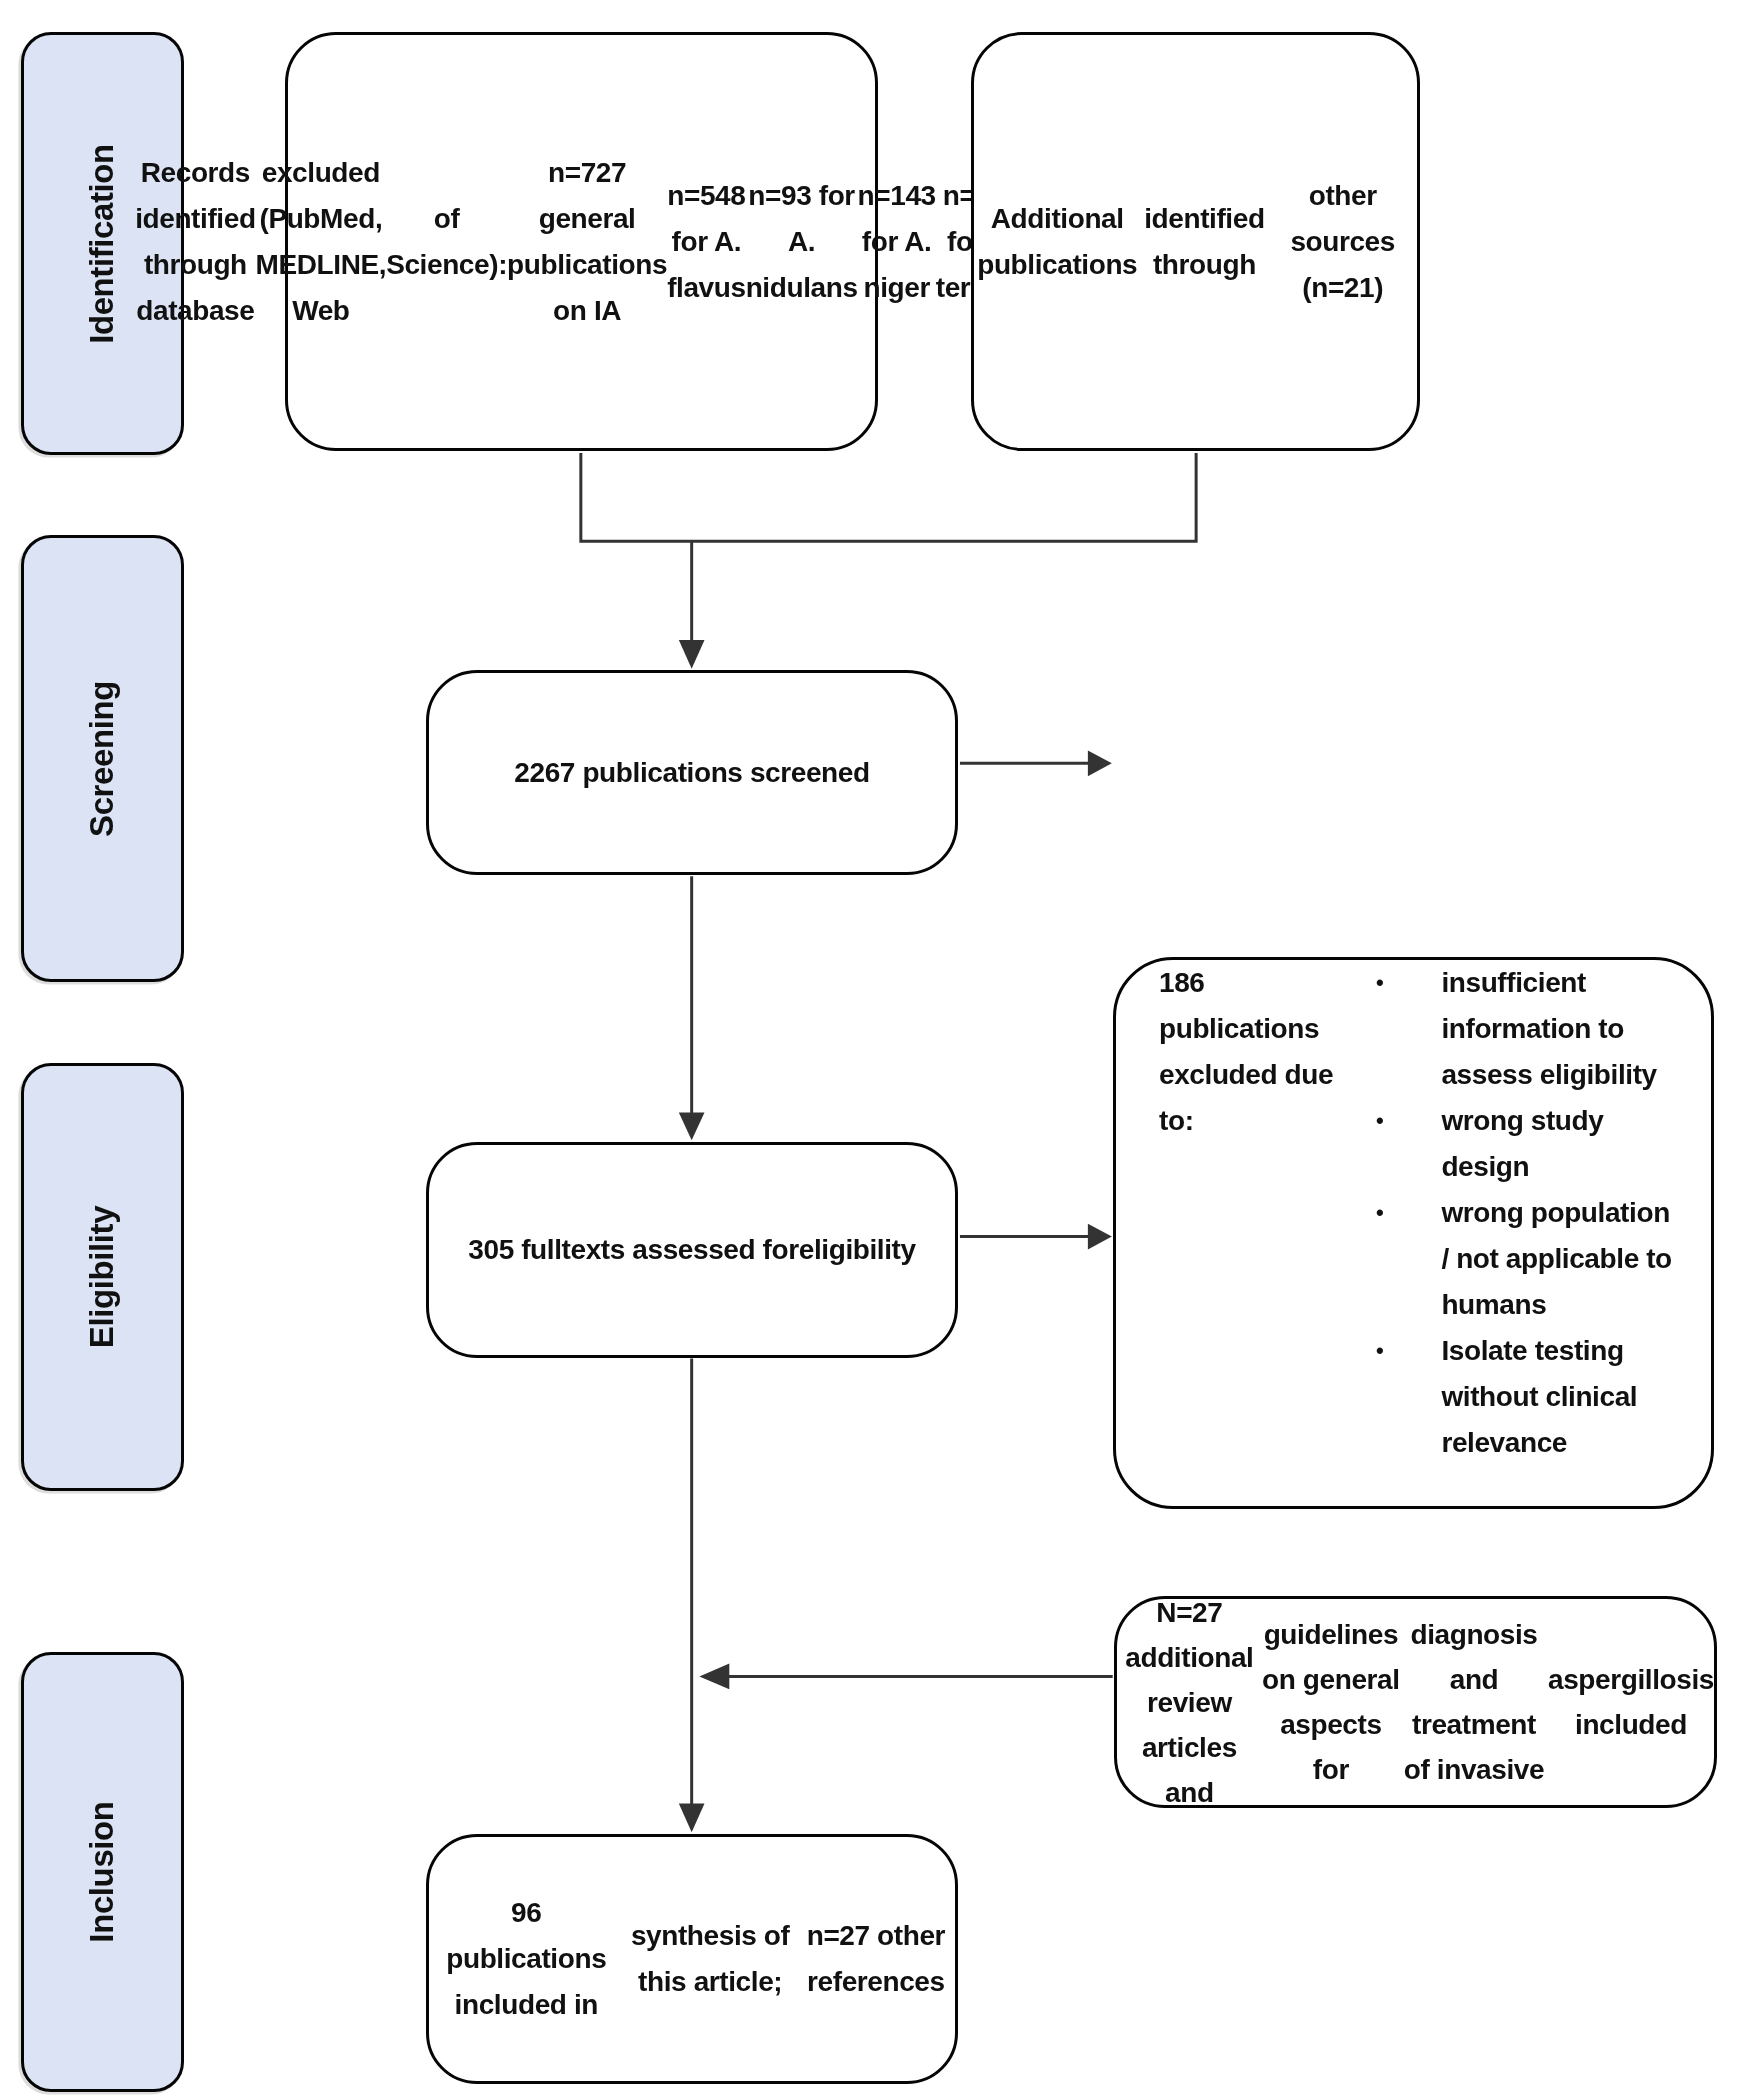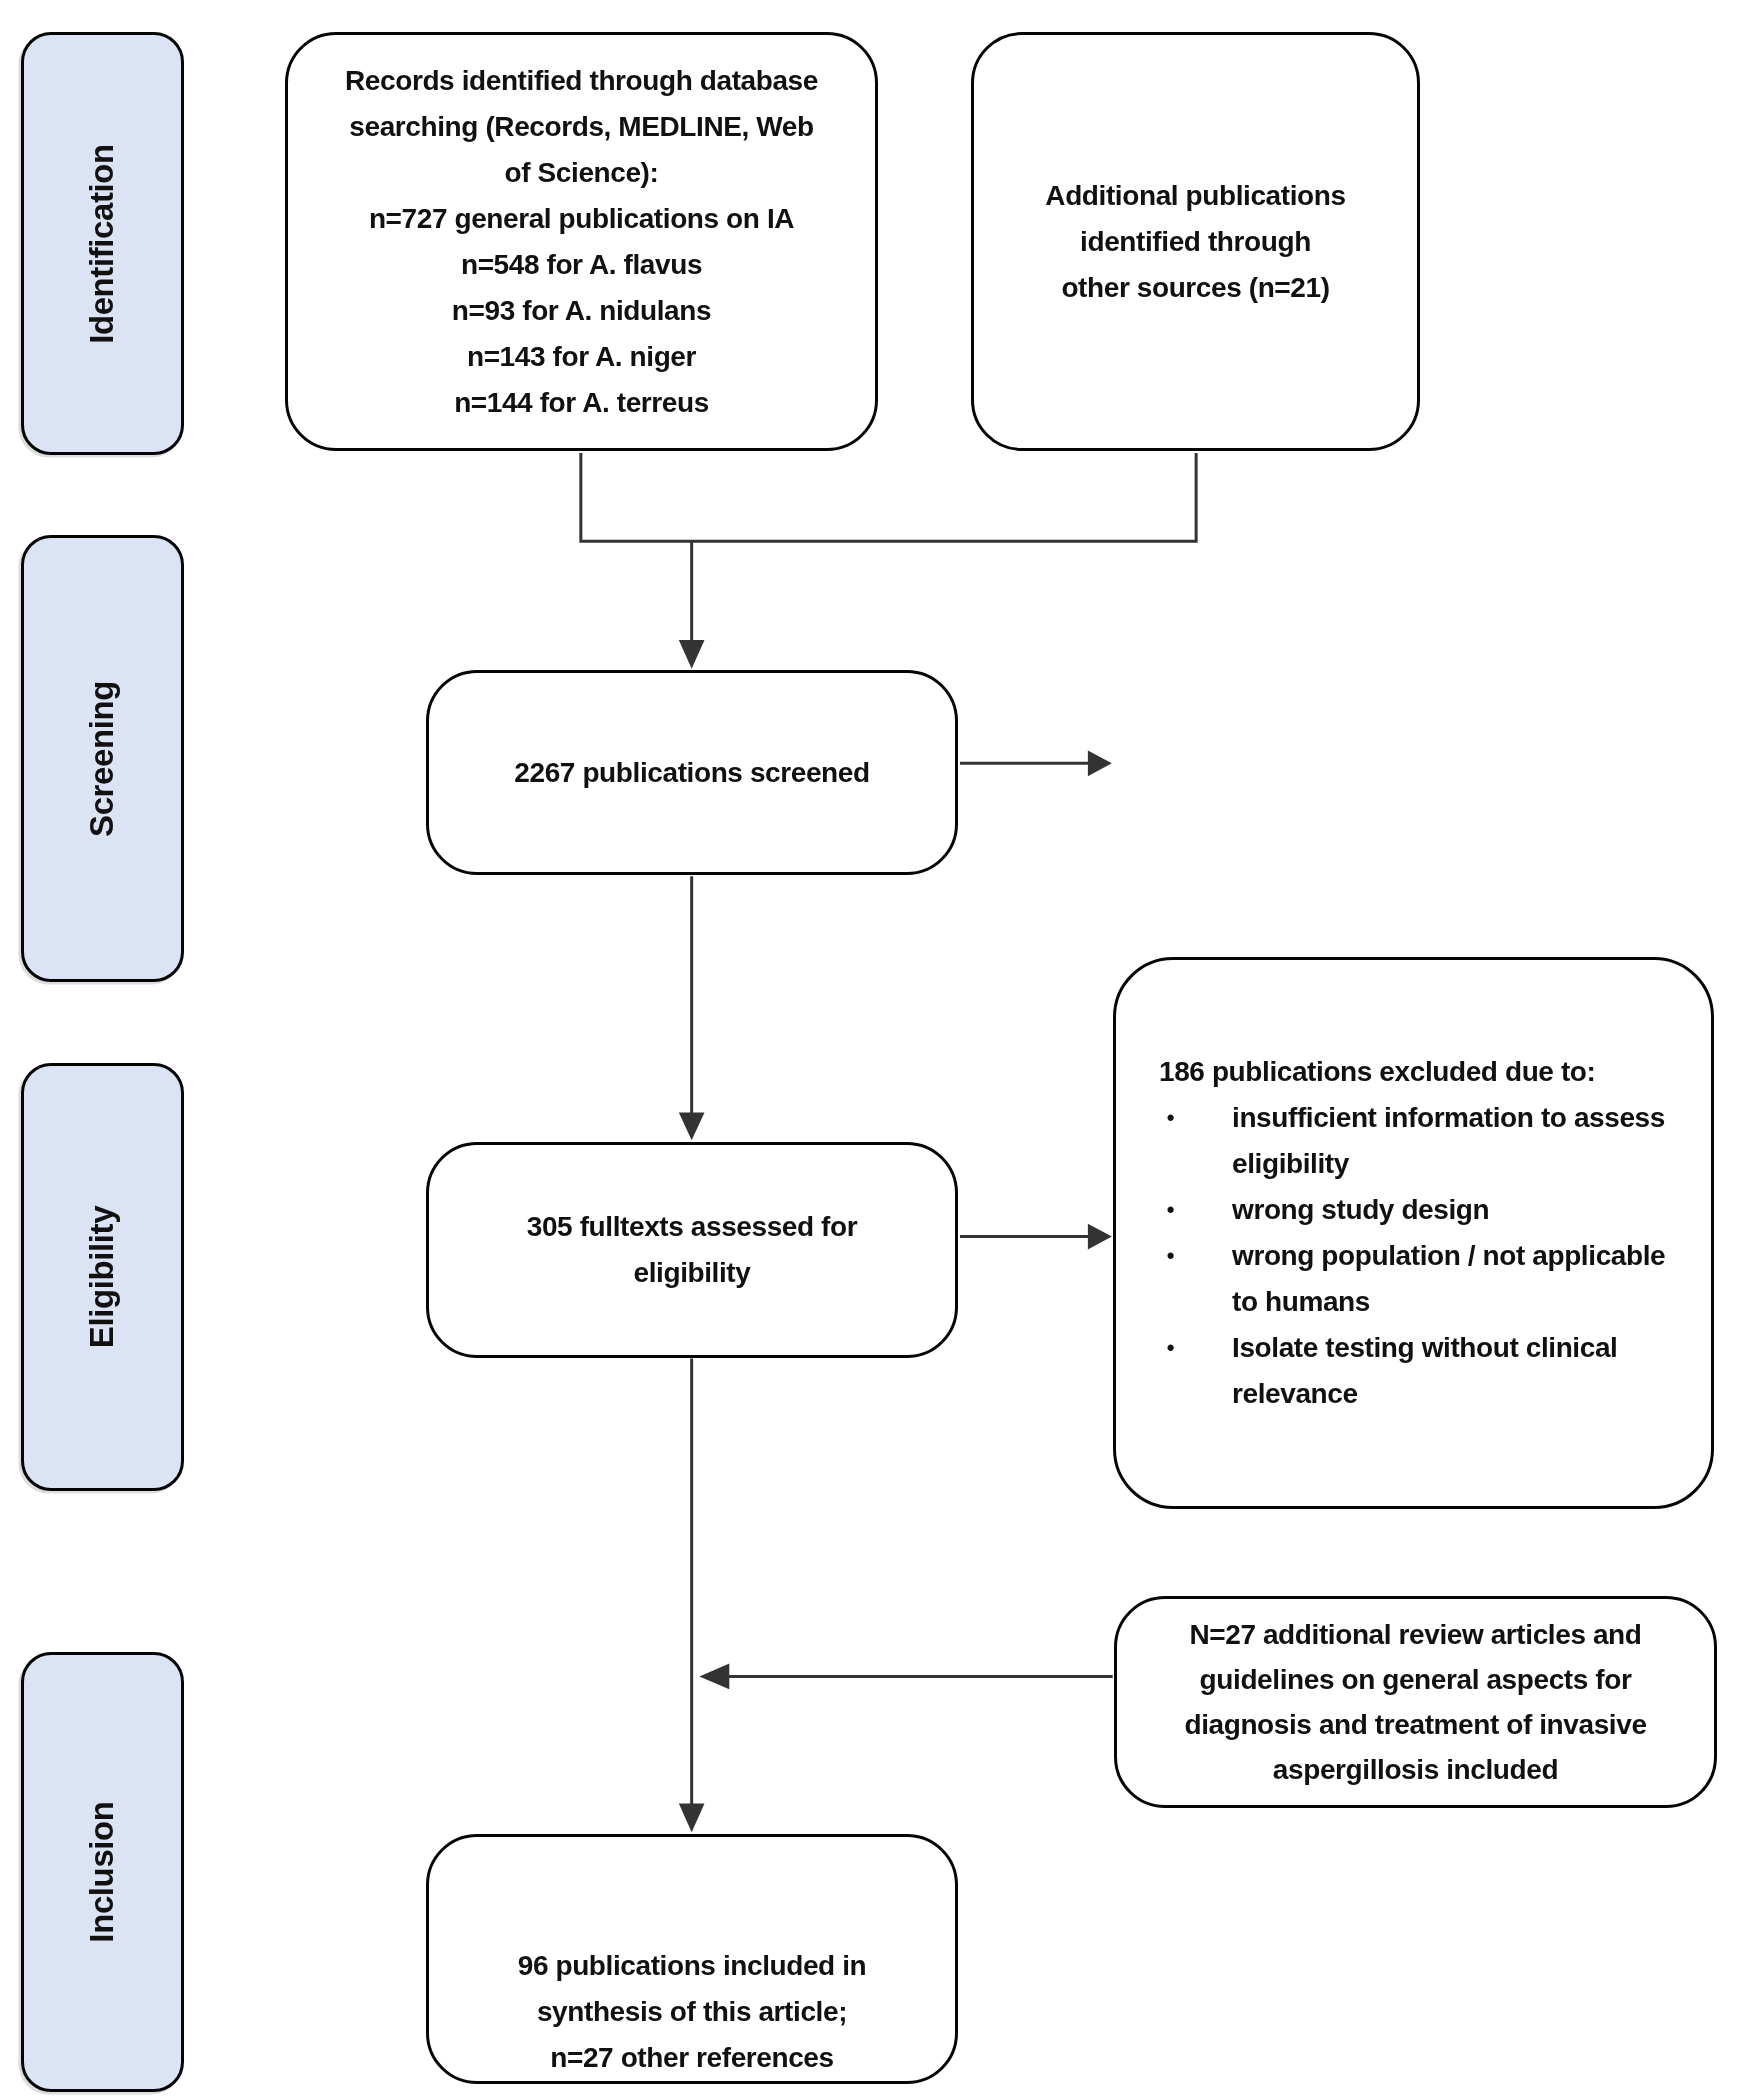--- a/index.html
+++ b/index.html
@@ -58,21 +58,21 @@
   #stage-inclusion      { top: 1652px; height: 434px; }
 
   
   .box {
     position: absolute;
     background: var(--box-fill, #fff);
     border: 3.9px solid var(--border-color, #000);
     border-radius: 51px;
     box-sizing: border-box;
     display: flex;
-    flex-direction: column;
+    flex-direction: row;
     align-items: center;
     justify-content: center;
     text-align: center;
     font-size: 28px;
     font-weight: 700;
     line-height: 46px;
     letter-spacing: -0.4px;
   }
   .box .line { display: block; }
 
@@ -152,21 +152,21 @@
   </div>
   <div class="stage" id="stage-eligibility">
     <span class="stage-label">Eligibility</span>
   </div>
   <div class="stage" id="stage-inclusion">
     <span class="stage-label">Inclusion</span>
   </div>
 
   <div class="box" id="box-records">
     <span class="line">Records identified through database</span>
-    <span class="line">searching (Records, MEDLINE, Web</span>
+    <span class="line">excluded (PubMed, MEDLINE, Web</span>
     <span class="line">of Science):</span>
     <span class="line">n=727 general publications on IA</span>
     <span class="line">n=548 for A. flavus</span>
     <span class="line">n=93 for A. nidulans</span>
     <span class="line">n=143 for A. niger</span>
     <span class="line">n=144 for A. terreus</span>
   </div>
 
   <div class="box" id="box-additional">
     <span class="line">Additional publications</span>

